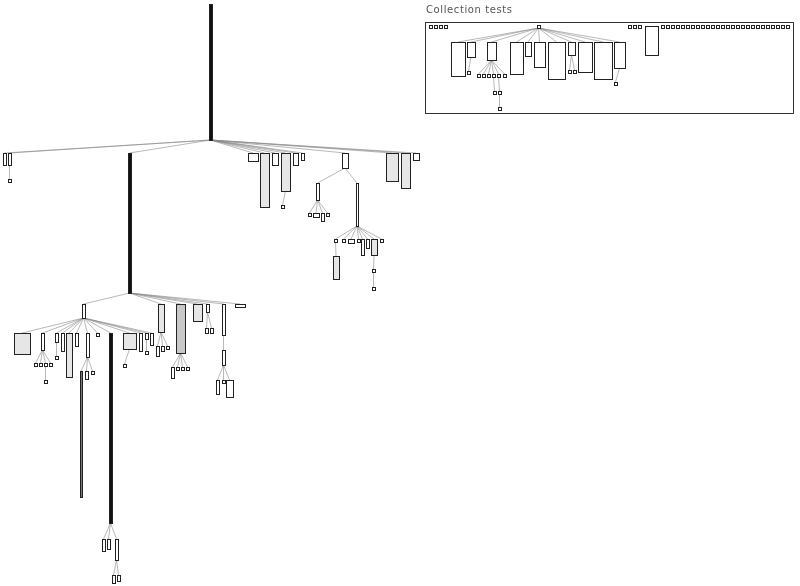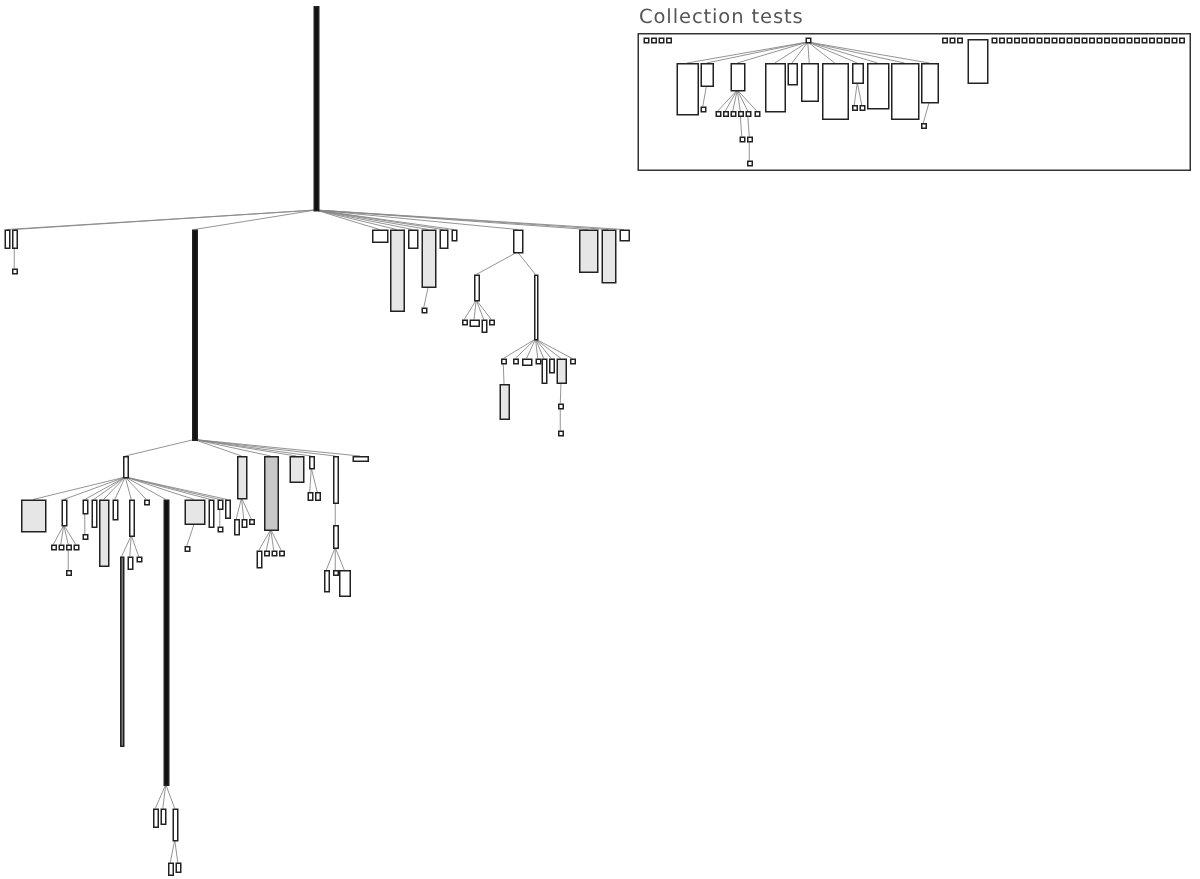--- a/index.html
+++ b/index.html
@@ -1,18 +1,18 @@
 <!DOCTYPE html>
 <html><head>
 <meta charset="utf-8">
 <style>
   html,body{margin:0;padding:0;background:#ffffff;}
   body{width:800px;height:586px;position:relative;overflow:hidden;font-family:"DejaVu Sans","Liberation Sans",sans-serif;}
   #canvas{position:absolute;left:0;top:0;width:800px;height:586px;}
-  .minimap-title{position:absolute;left:426px;top:4px;font-size:13px;letter-spacing:0.6px;color:#555;font-family:"DejaVu Sans",sans-serif;}
+  .minimap-title{position:absolute;left:426px;top:4px;font-size:10px;letter-spacing:0.6px;color:#555;font-family:"DejaVu Sans",sans-serif;}
   .minimap{position:absolute;left:425px;top:22px;width:369px;height:92px;border:1px solid #333;box-sizing:border-box;background:#fff;}
   svg rect.node{stroke:#222;stroke-width:1;}
   svg line.edge{stroke:#888;stroke-width:0.6;}
 </style>
 </head>
 <body>
 
 <div class="minimap-title">Collection tests</div>
 <div class="minimap"></div>
 

